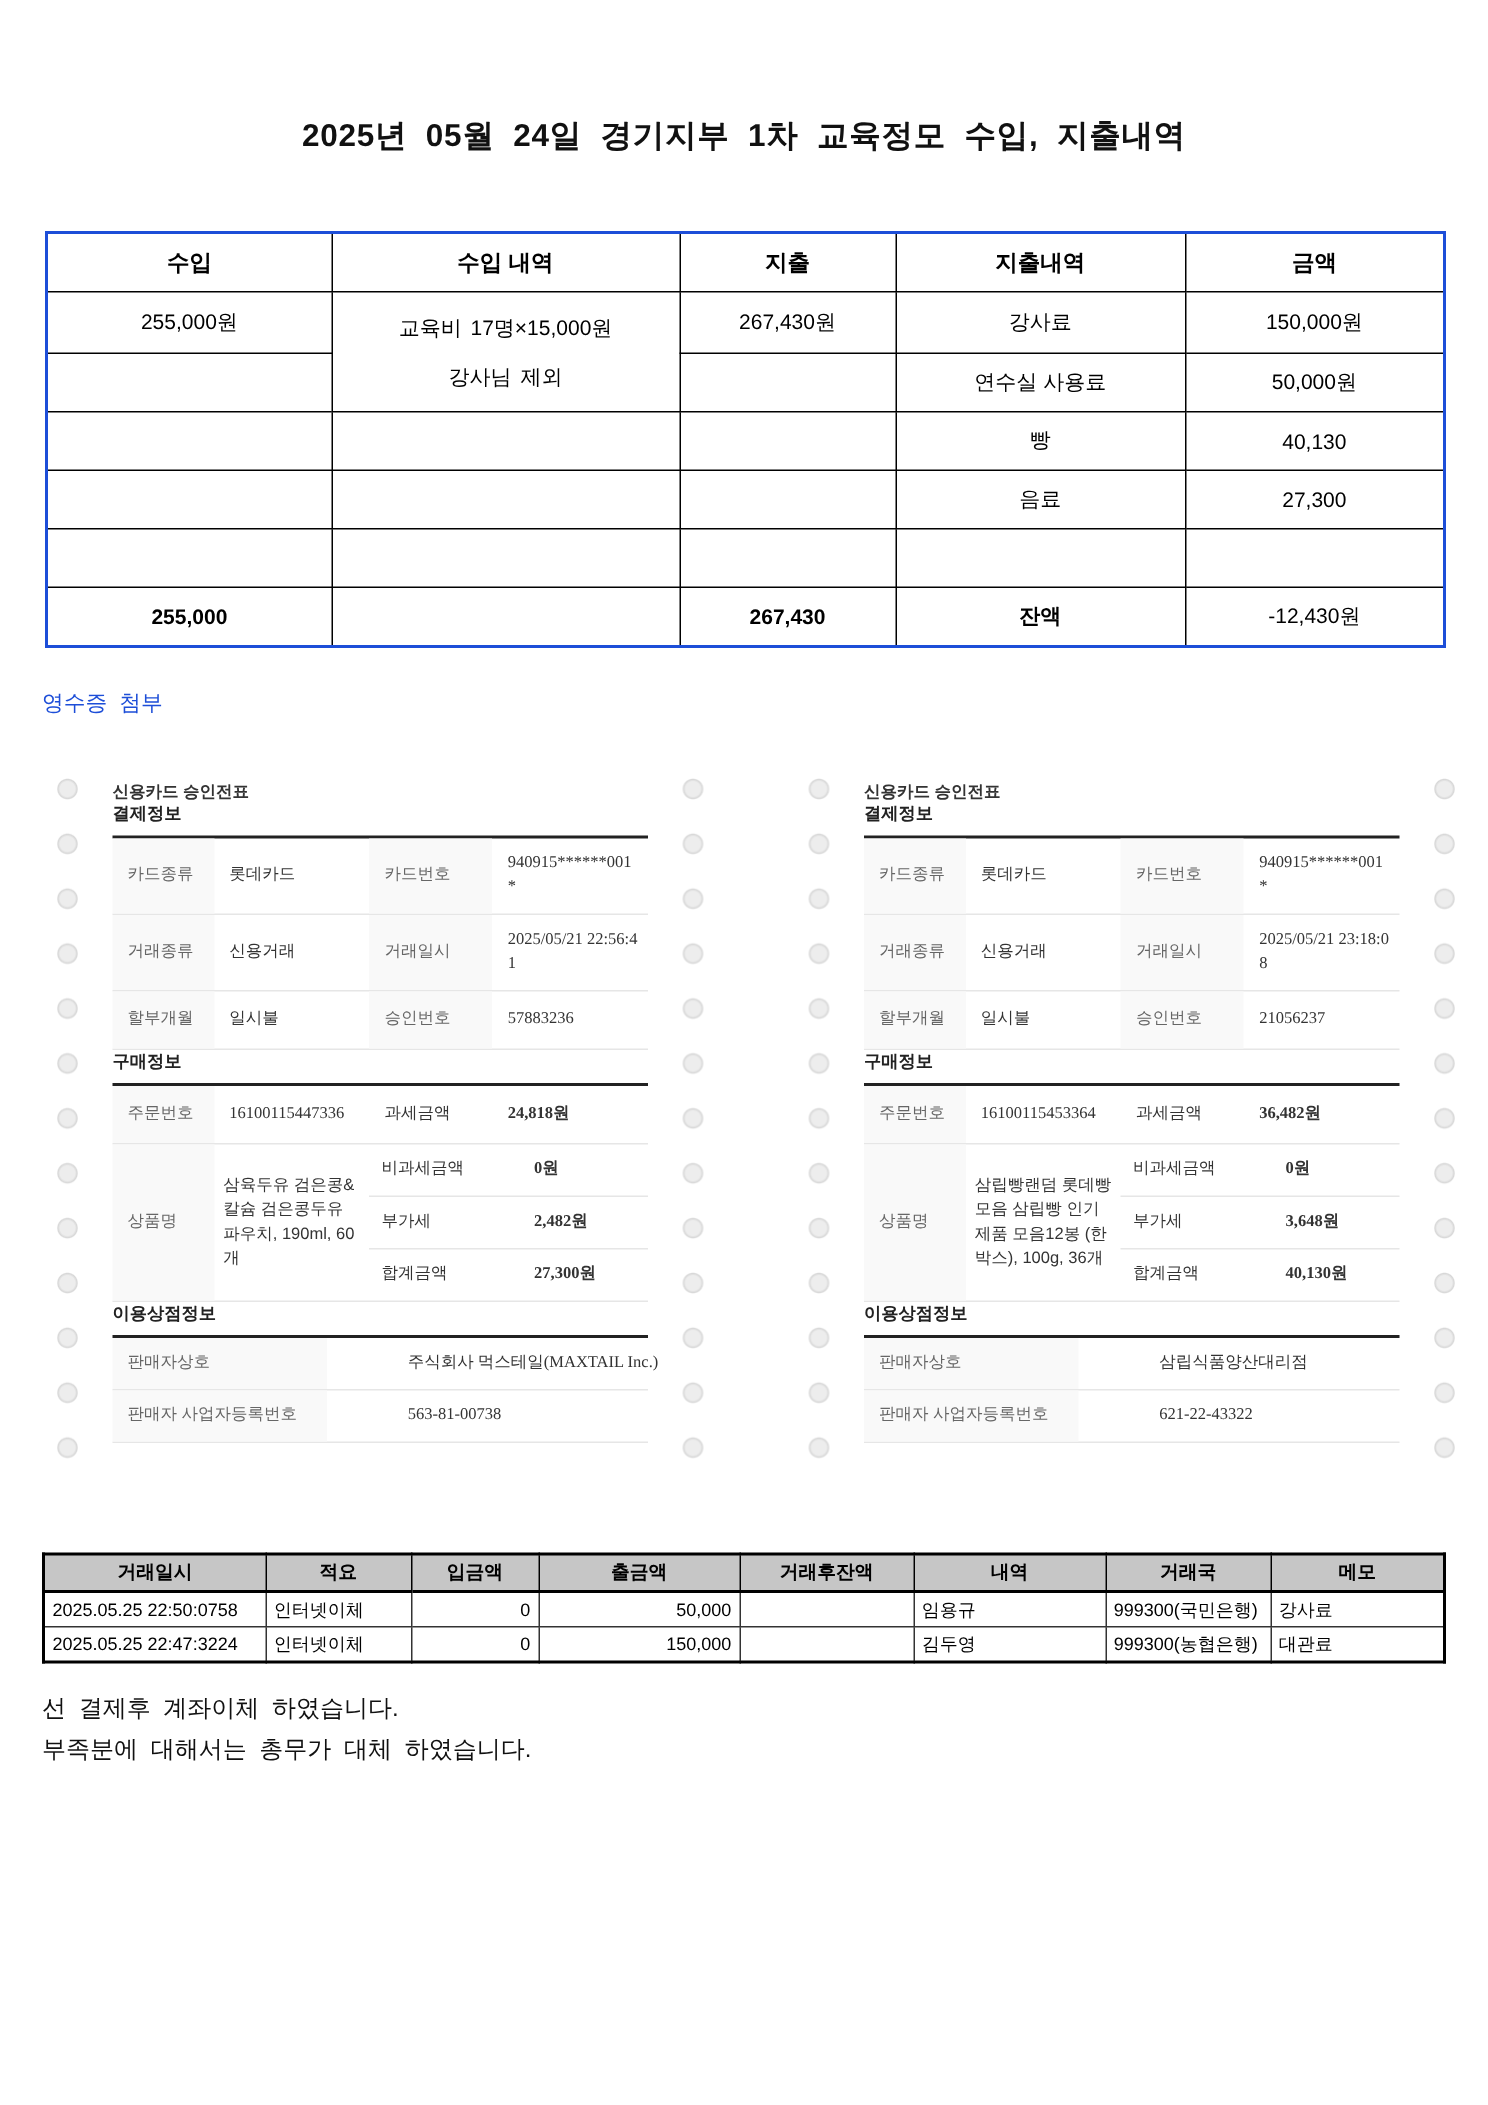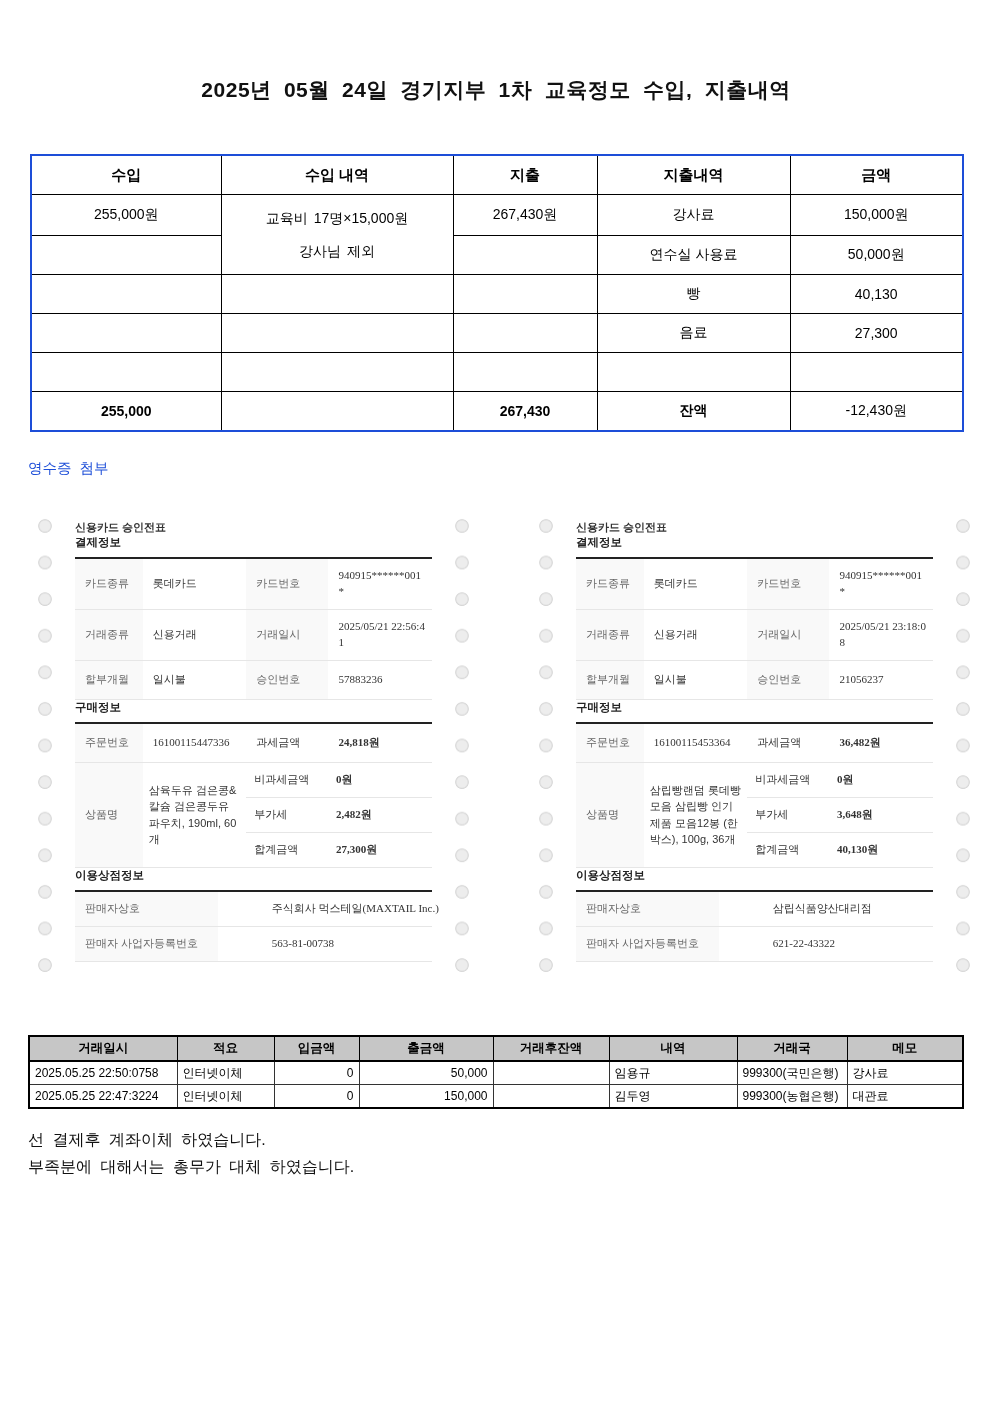--- a/index.html
+++ b/index.html
@@ -44,21 +44,21 @@
   .g2{grid-template-columns:40% 60%;gap:44px;}
   .lab,.val{display:flex;align-items:center;padding:9px 6px 9px 10px;line-height:1.45;}
   .lab{background:#f9f9f9;color:#666;}
   .val{color:#333;word-break:break-all;font-family:Liberation Serif, serif;}
   .amt{font-weight:bold;}
   .pay .rrow.first{min-height:45px;}
   .pay .rrow{min-height:38px;}
   .pur .rrow{min-height:38px;}
   .prod-row{display:grid;grid-template-columns:19% 29% 52%;border-bottom:1px solid #e6e6e6;}
   .prod-name{display:flex;align-items:center;padding:8px 6px;line-height:1.5;color:#333;word-break:break-all;}
-  .subcol .sub{display:grid;grid-template-columns:44% 56%;min-height:32px;border-bottom:1px solid #e6e6e6;}
+  .subcol .sub{display:grid;grid-template-columns:44% 56%;min-height:32px;border-bottom:1px solid #e6e6e6;gap:20px;}
   .subcol .sub:last-child{border-bottom:none;}
   .subcol .sub .val{padding-left:8px;}
   .store .rrow{min-height:34px;}
   
   table.bank{
     border-collapse:collapse;margin:26px 0 0 28px;width:934px;
     border:2px solid #000;table-layout:fixed;
   }
   table.bank th{
     background:#c6c6c6;border:1px solid #000;border-bottom:2px solid #000;

